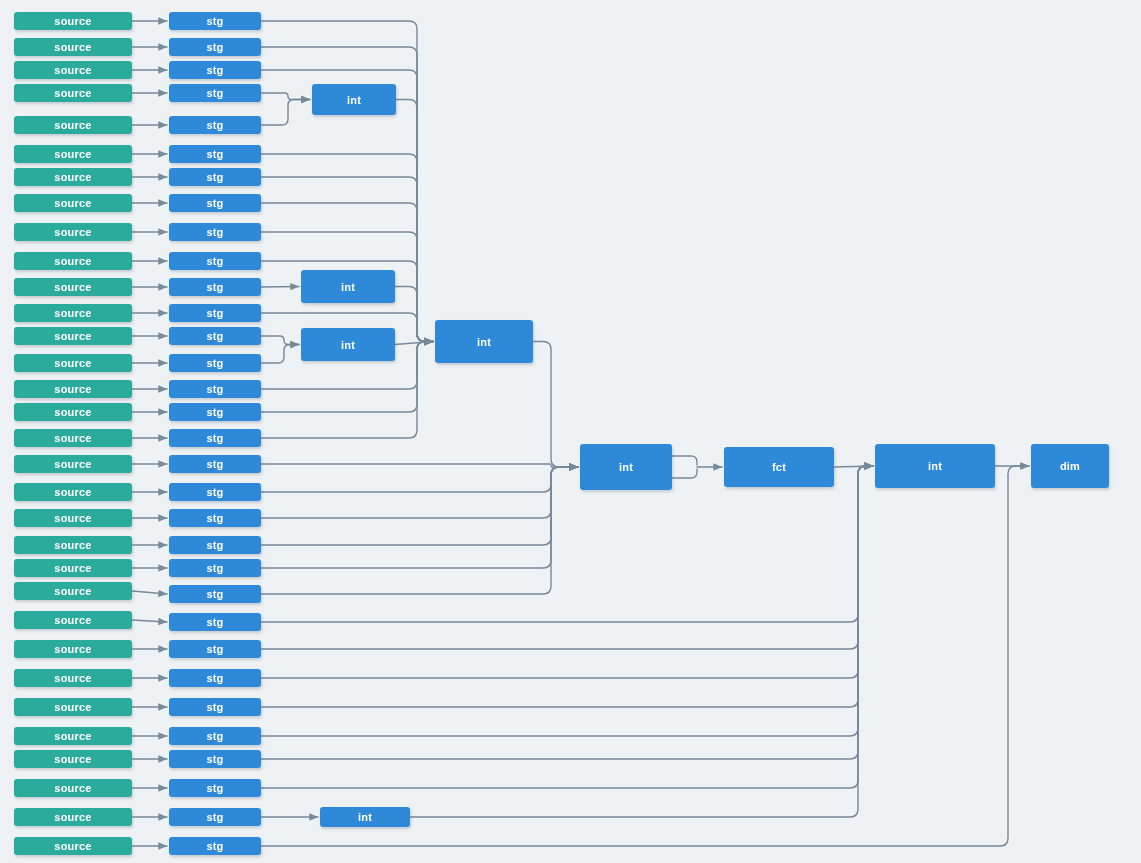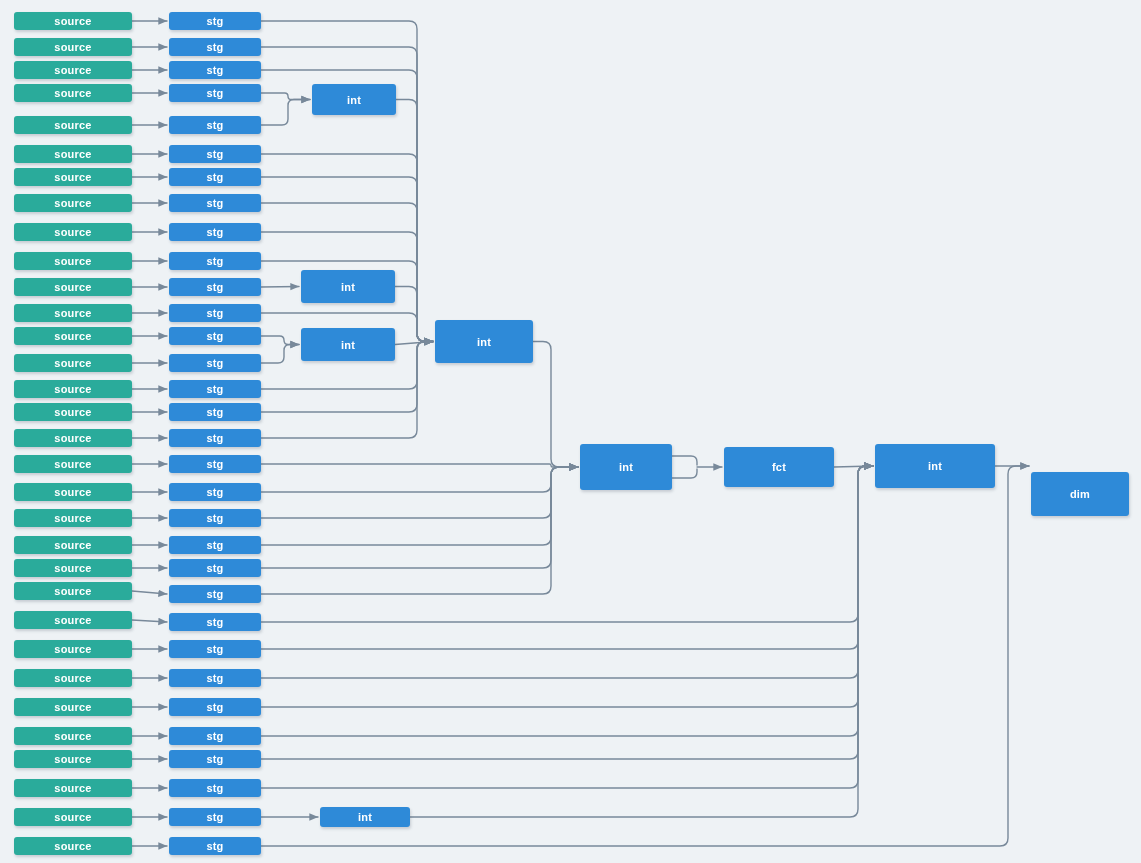--- a/index.html
+++ b/index.html
@@ -263,21 +263,21 @@
       </div>
       <div class="node int" style="left: 580px; top: 444px; width: 92px; height: 46px; background: rgb(46, 138, 216);">
         <span class="lbl">int</span>
       </div>
       <div class="node fct" style="left: 724px; top: 447px; width: 110px; height: 40px; background: rgb(46, 138, 216);">
         <span class="lbl">fct</span>
       </div>
       <div class="node int" style="left: 875px; top: 444px; width: 120px; height: 44px; background: rgb(46, 138, 216);">
         <span class="lbl">int</span>
       </div>
-      <div class="node dim" style="left: 1031px; top: 444px; width: 98px; height: 44px; background: rgb(46, 138, 216); margin-top: 28px;">
+      <div class="node dim" style="left: 1031px; top: 444px; width: 78px; height: 44px; background: rgb(46, 138, 216);">
         <span class="lbl">dim</span>
       </div>
       <div class="node source" style="left: 14px; top: 611px; width: 118px; height: 18px; background: rgb(42, 171, 155);">
         <span class="lbl">source</span>
       </div>
       <div class="node stg" style="left: 169px; top: 613px; width: 92px; height: 18px; background: rgb(46, 138, 216);">
         <span class="lbl">stg</span>
       </div>
       <div class="node source" style="left: 14px; top: 640px; width: 118px; height: 18px; background: rgb(42, 171, 155);">
         <span class="lbl">source</span>

